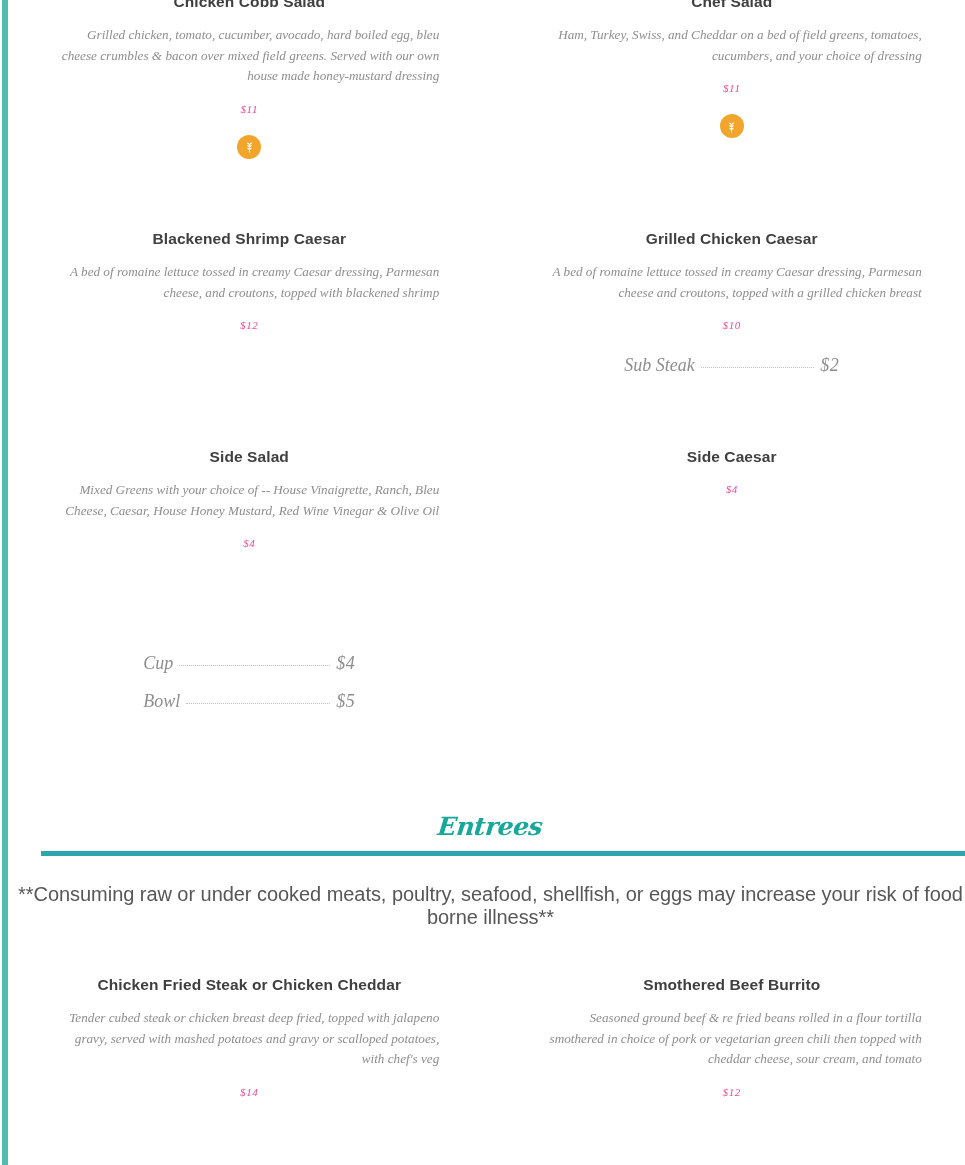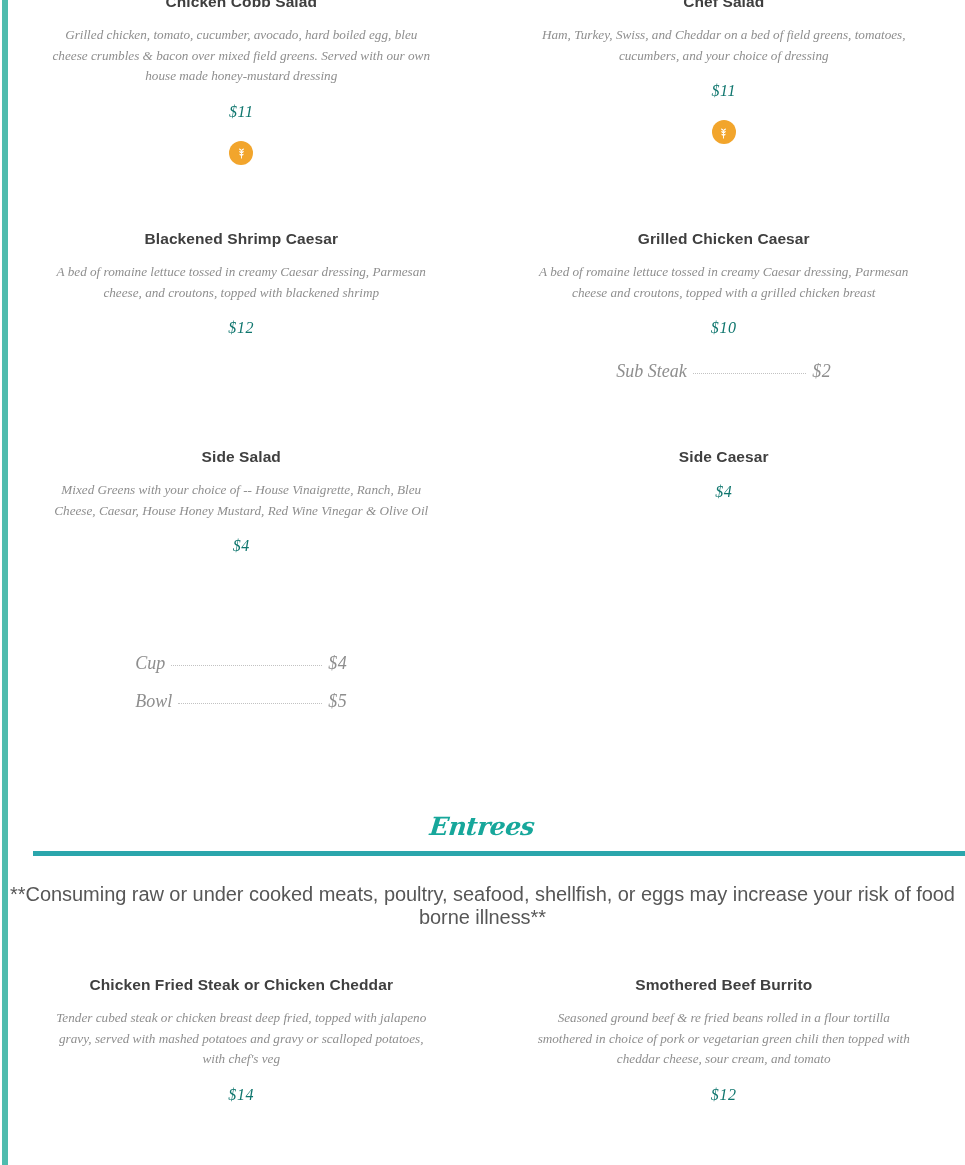--- a/index.html
+++ b/index.html
@@ -21,21 +21,21 @@
     position: absolute;
     left: 2px;
     top: 0;
     width: 6px;
     height: 1165px;
     background: #4FBCAE;
   }
 
   .page {
     position: absolute;
-    left: 0;
+    left: 8px;
     top: 0;
     width: 793px;
     height: 1165px;
   }
 
   
   .menu-grid {
     display: grid;
     grid-template-columns: 1fr 1fr;
     width: 965px;
@@ -58,27 +58,28 @@
   }
 
   .item-desc {
     font-family: "Liberation Serif", serif;
     font-style: italic;
     font-size: 13.2px;
     color: #8e8e8e;
     line-height: 1.55;
     margin: 14px auto 0 auto;
     max-width: 380px;
+    text-align: right;
   }
 
   .item-price {
     font-family: "Liberation Serif", serif;
     font-style: italic;
-    font-size: 16px;
-    color: #0f766e;
+    font-size: 11px;
+    color: #ec4899;
     margin-top: 16px;
     letter-spacing: 0.6px;
   }
 
   
   .badge-row {
     margin-top: 20px;
     display: flex;
     justify-content: center;
   }

